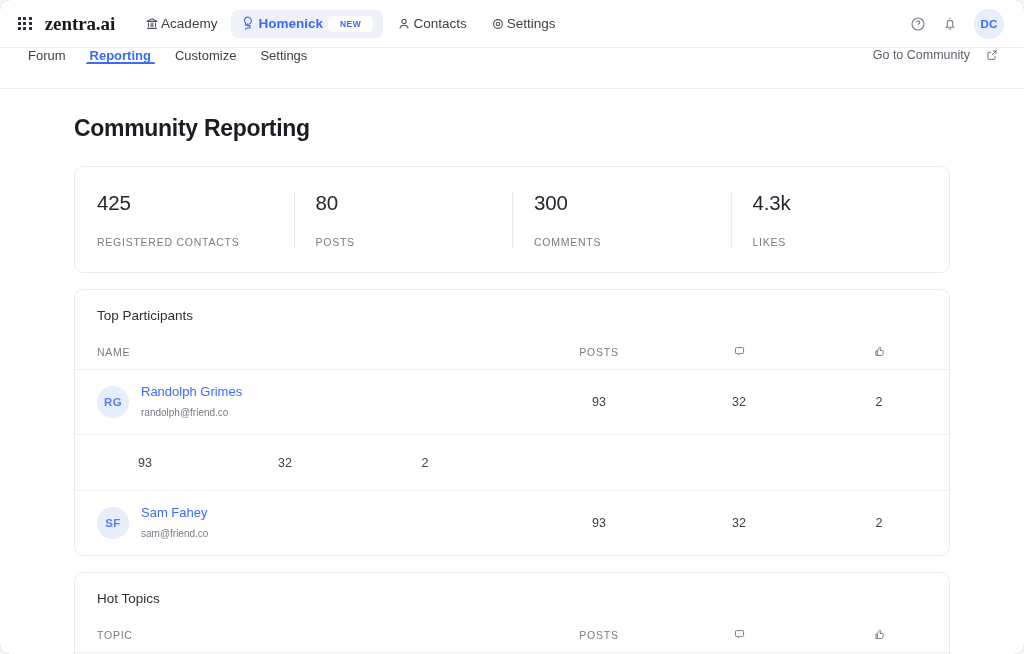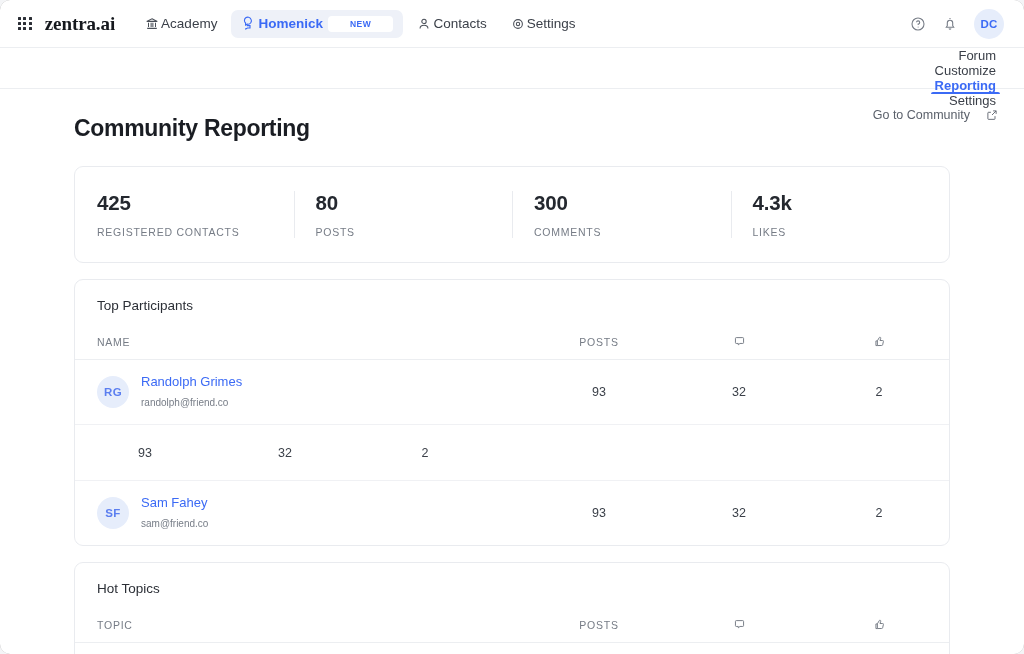--- a/index.html
+++ b/index.html
@@ -70,21 +70,21 @@
     background: #eef1f8;
     color: #3b6af5;
     font-weight: 600;
   }
   .badge-new {
     background: #ffffff;
     color: #3b6af5;
     font-size: 8.5px;
     font-weight: 700;
     letter-spacing: 0.55px;
-    padding: 3px 22px;
+    padding: 3px 12px;
     border-radius: 4px;
     margin-left: 3px;
   }
 
   .header-right {
     margin-left: auto;
     display: flex;
     align-items: center;
     gap: 16px;
     padding-right: 4px;
@@ -99,25 +99,24 @@
     font-weight: 700;
     display: flex; align-items: center; justify-content: center;
     letter-spacing: 0.3px;
     cursor: pointer;
   }
 
   
   .sub-nav {
     height: 41px;
     display: flex;
-    align-items: flex-end;
+    align-items: flex-start;
     padding: 0 16px;
     border-bottom: 1px solid #eceef1;
     background: #ffffff;
-    flex-direction: column;
   }
   .tab {
     display: flex;
     align-items: center;
     padding: 0 12px;
     font-size: 13px;
     color: #3b4049;
     cursor: pointer;
     position: relative;
     white-space: nowrap;
@@ -176,23 +175,23 @@
   .stat + .stat::before {
     content: "";
     position: absolute;
     left: 0; top: 2px; bottom: 2px;
     width: 1px;
     background: #e9ebef;
   }
   .stat-value {
     font-size: 20.5px;
     color: #24282f;
-    font-weight: 700;
+    font-weight: 400;
     letter-spacing: -0.2px;
-    margin-bottom: 11px;
+    margin-bottom: 21px;
   }
   .stat-label {
     font-size: 10.5px;
     color: #767c86;
     letter-spacing: 0.75px;
   }
 
   
   .card-title {
     font-size: 13.5px;
@@ -337,22 +336,22 @@
           <path d="M7 12.6a1.1 1.1 0 0 0 2 0"></path>
           <path d="M8 3.1v-1"></path>
         </svg>
       </span>
       <div class="avatar-dc">DC</div>
     </div>
   </div>
 
   <div class="sub-nav">
     <div class="tab">Forum</div>
+    <div class="tab active">Reporting</div>
     <div class="tab">Customize</div>
-    <div class="tab active">Reporting</div>
     <div class="tab">Settings</div>
 
     <div class="go-community">
       <span>Go to Community</span>
       <span>
         <svg class="ic" width="12" height="12" viewBox="0 0 16 16" fill="none" stroke="#5b616b" stroke-width="1.2">
           <path d="M9.5 2.5H13.5V6.5"></path>
           <path d="M13.5 2.5 L8 8"></path>
           <path d="M12 9.5v3.5a0.8 0.8 0 0 1-0.8 0.8H3.3a0.8 0.8 0 0 1-0.8-0.8V5.2a0.8 0.8 0 0 1 0.8-0.8H6.5"></path>
         </svg>

